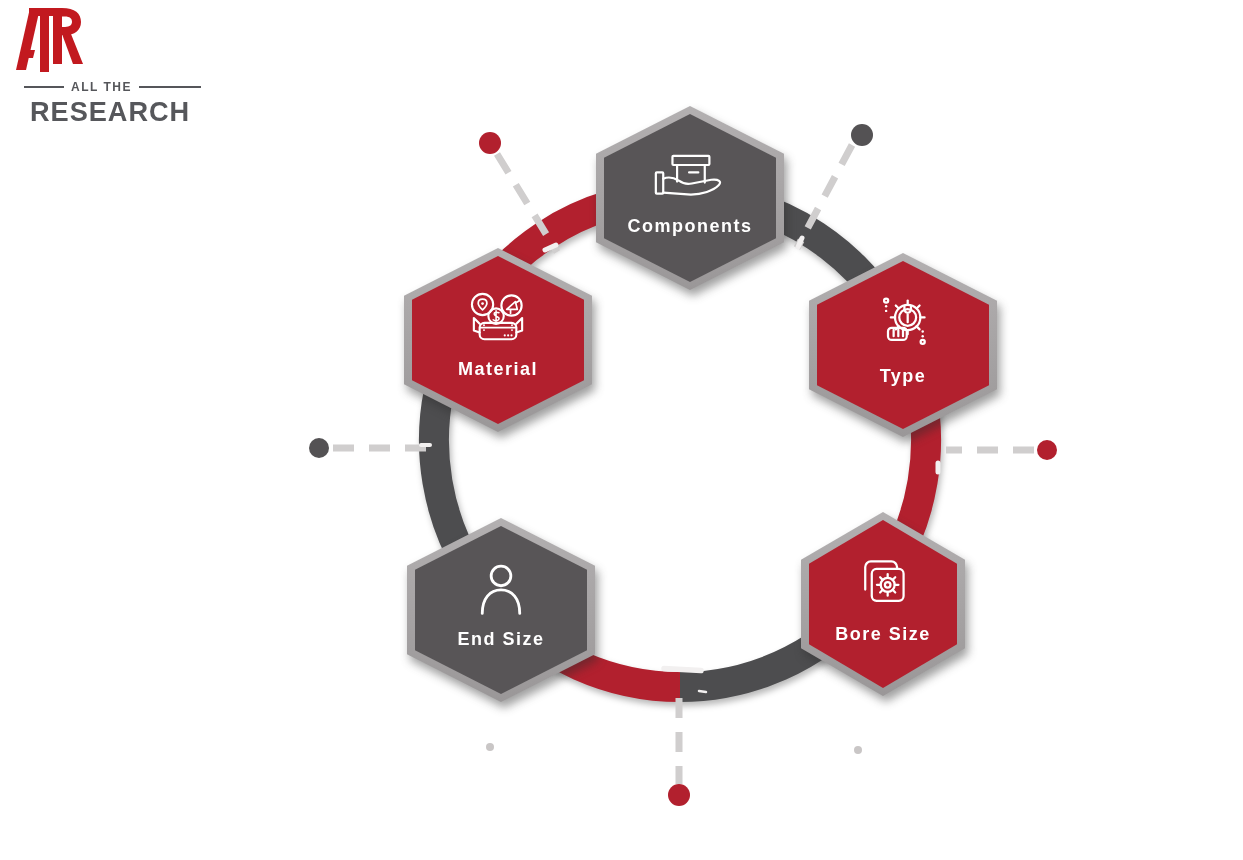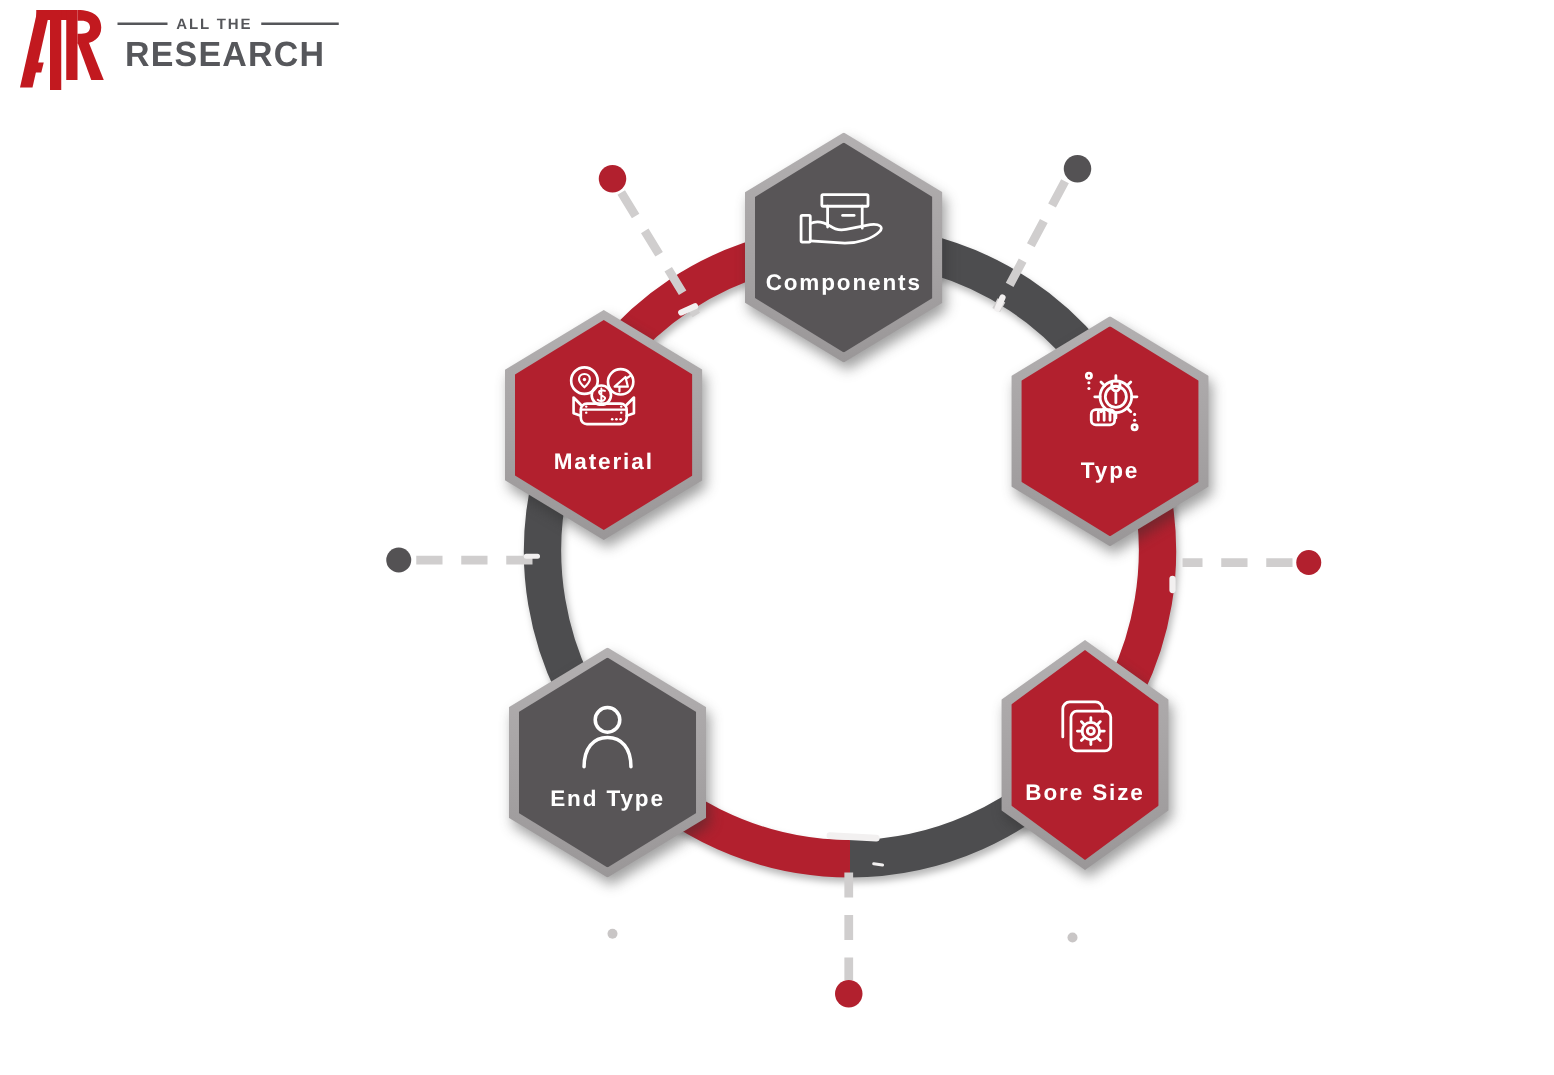--- a/index.html
+++ b/index.html
@@ -7,40 +7,40 @@
               font-family:"Liberation Sans", sans-serif; }
   #stage { position:relative; width:1243px; height:860px; background:#ffffff; }
 
   
   #ring-svg { position:absolute; left:0; top:0; z-index:1; }
   .arc { fill:none; stroke-width:30; }
   .dash-line { stroke:#D0CECE; stroke-width:7; }
   .tick { stroke:#F2F0F0; stroke-linecap:round; }
 
   
-  .hex-item { position:absolute; width:158px; height:184px; z-index:2;
+  .hex-item { position:absolute; width:188px; height:184px; z-index:2;
               filter:drop-shadow(3px 6px 5px rgba(45,45,45,.45)); }
   .hex-outer { position:relative; width:100%; height:100%;
                clip-path:polygon(50% 0%,100% 26%,100% 74%,50% 100%,0% 74%,0% 26%);
                background:linear-gradient(#B3B0B1,#9A9798); }
   .hex-inner { position:absolute; inset:8px;
                clip-path:polygon(50% 0%,100% 26%,100% 74%,50% 100%,0% 74%,0% 26%);
                display:flex; flex-direction:column; align-items:center;
                justify-content:center; gap:12px; padding-bottom:10px; }
   .hex-inner.red  { background:#B2202E; }
   .hex-inner.gray { background:#585557; }
   .node-icon { stroke:#ffffff; fill:none; stroke-width:2.4;
                stroke-linecap:round; stroke-linejoin:round; }
   .node-icon .fdot { fill:#ffffff; stroke:none; }
   .node-label { color:#ffffff; font-size:18px; font-weight:600;
                 letter-spacing:1.5px; white-space:nowrap; }
 
   
   .logo { position:absolute; left:14px; top:6px; z-index:3;
-          display:flex; align-items:flex-start; }
+          display:flex; align-items:flex-start;flex-direction:column; }
   .logo-text { margin-left:10px; margin-top:6px; }
   .logo-top { display:flex; align-items:center; gap:7px;
               color:#55565A; font-size:12px; font-weight:700; letter-spacing:1.5px; }
   .rule { display:inline-block; height:2px; background:#55565A; }
   .rule.l { width:40px; } .rule.r { width:62px; }
   .logo-bottom { margin-top:2px; margin-left:6px; color:#56575B;
                  font-size:28px; font-weight:700; letter-spacing:1px;
                  transform:scaleX(.97); transform-origin:left; }
 </style>
 </head>
@@ -150,21 +150,21 @@
     </div>
   </div>
 
   <div class="hex-item" style="left:407px; top:518px;">
     <div class="hex-outer">
       <div class="hex-inner gray">
         <svg class="node-icon" width="60" height="56" viewBox="0 0 64 58">
           <circle cx="32" cy="15" r="10.5" stroke-width="3"></circle>
           <path d="M12 55 C12 39 20 30 32 30 C44 30 52 39 52 55" stroke-width="3"></path>
         </svg>
-        <div class="node-label">End Type</div>
+        <div class="node-label">End Size</div>
       </div>
     </div>
   </div>
 
   <div class="hex-item" style="left:364px; top:248px;margin-left:40px;">
     <div class="hex-outer">
       <div class="hex-inner red">
         <svg class="node-icon" width="64" height="56" viewBox="0 0 66 58">
           <circle cx="17" cy="14" r="11" stroke-width="2.2"></circle>
           <path d="M17 8.5 c2.8 0 4.5 1.8 4.5 4.2 c0 2.8 -4.5 6.8 -4.5 6.8 c0 0 -4.5 -4 -4.5 -6.8 c0 -2.4 1.7 -4.2 4.5 -4.2 z" stroke-width="1.8"></path>

